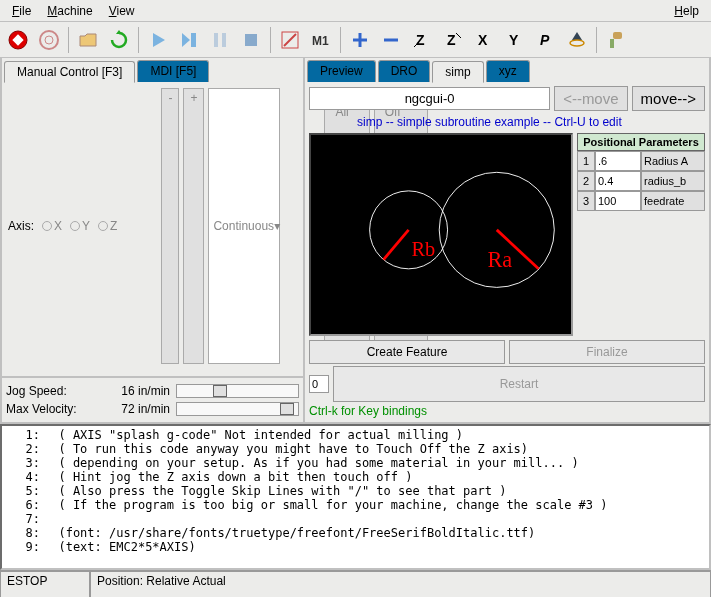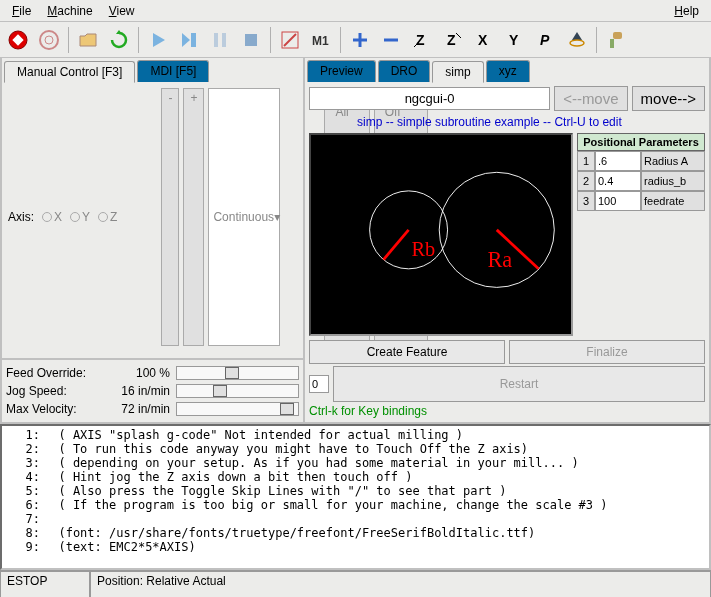--- a/index.html
+++ b/index.html
@@ -219,27 +219,20 @@
           </div>
       </div>
       <div class="btnrow">
         <div class="dbtn" style="padding:2px 10px">Also All</div>
         <div class="dbtn" style="padding:2px 10px">Touch Off</div>
       </div>
       <div class="left-spacer"></div>
     </div>
     <div class="override-section">
       <div class="orow">
-        <span class="olabel">Feed Override:</span>
-        <span class="oval">100 %</span>
-        <div class="oslider">
-            <div class="othumb" style="left:40%"></div>
-          </div>
-      </div>
-      <div class="orow">
         <span class="olabel">Jog Speed:</span>
         <span class="oval">16 in/min</span>
         <div class="oslider">
             <div class="othumb" style="left:30%"></div>
           </div>
       </div>
       <div class="orow">
         <span class="olabel">Max Velocity:</span>
         <span class="oval">72 in/min</span>
         <div class="oslider">

